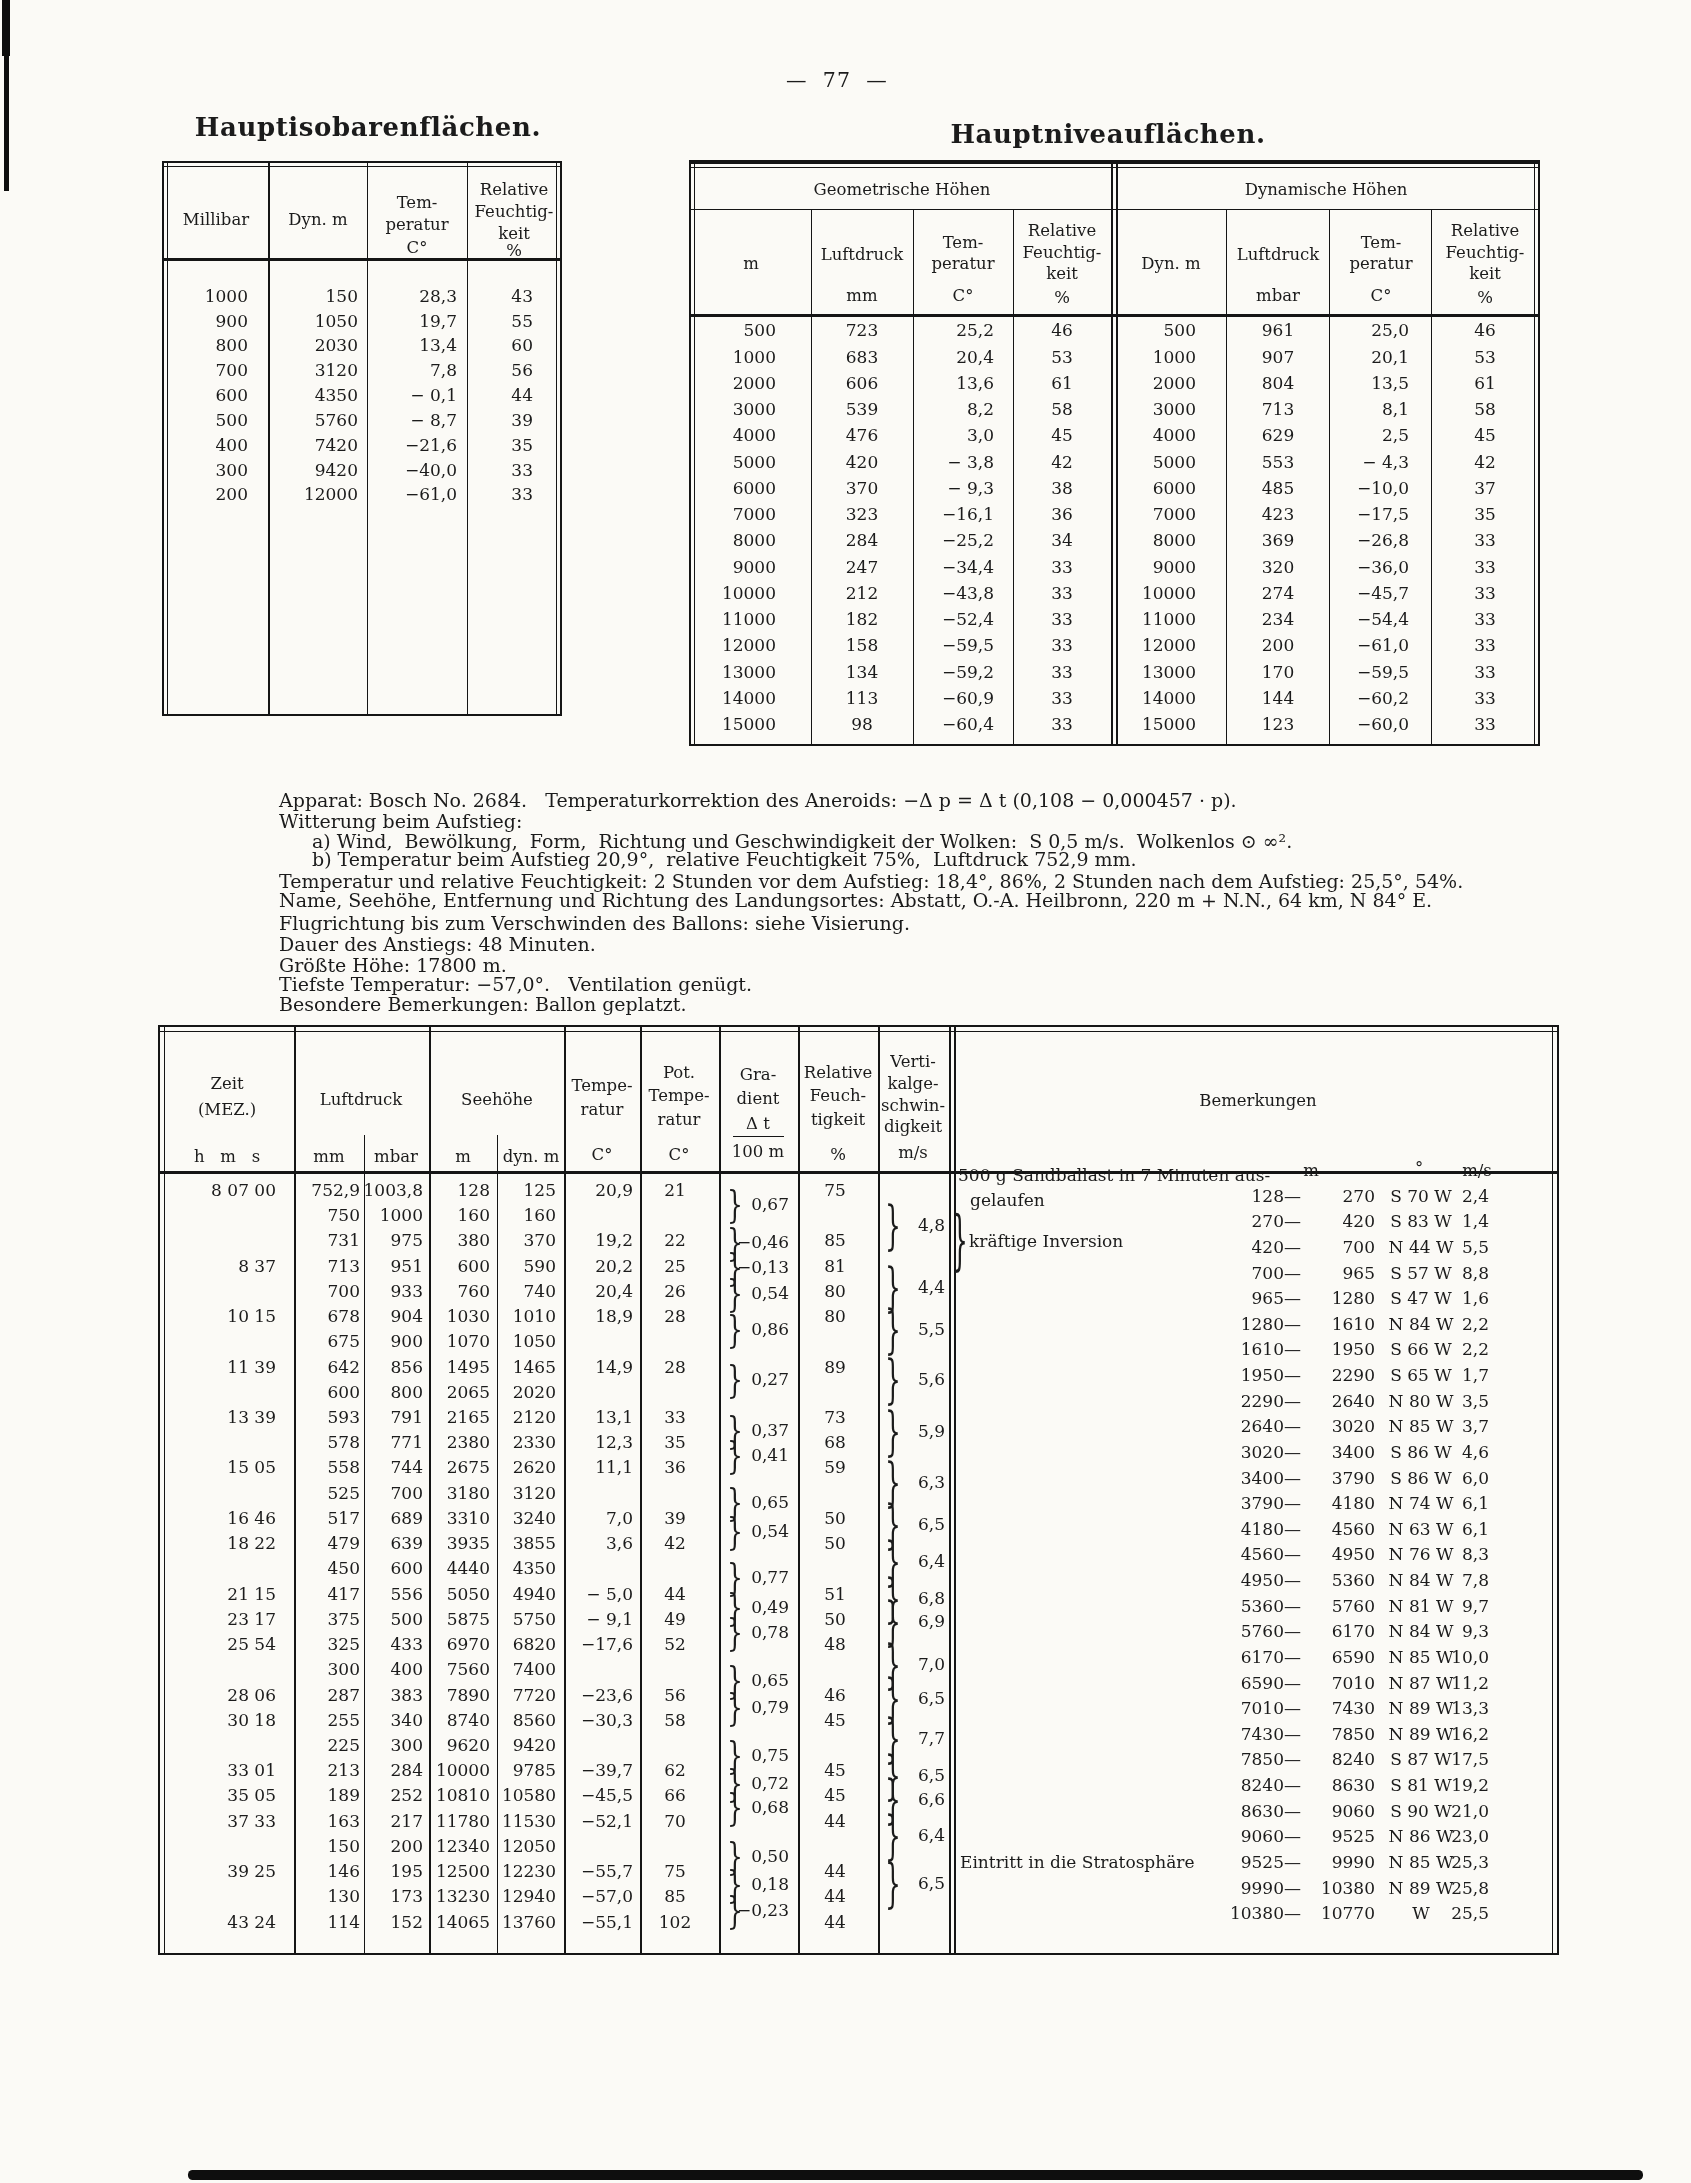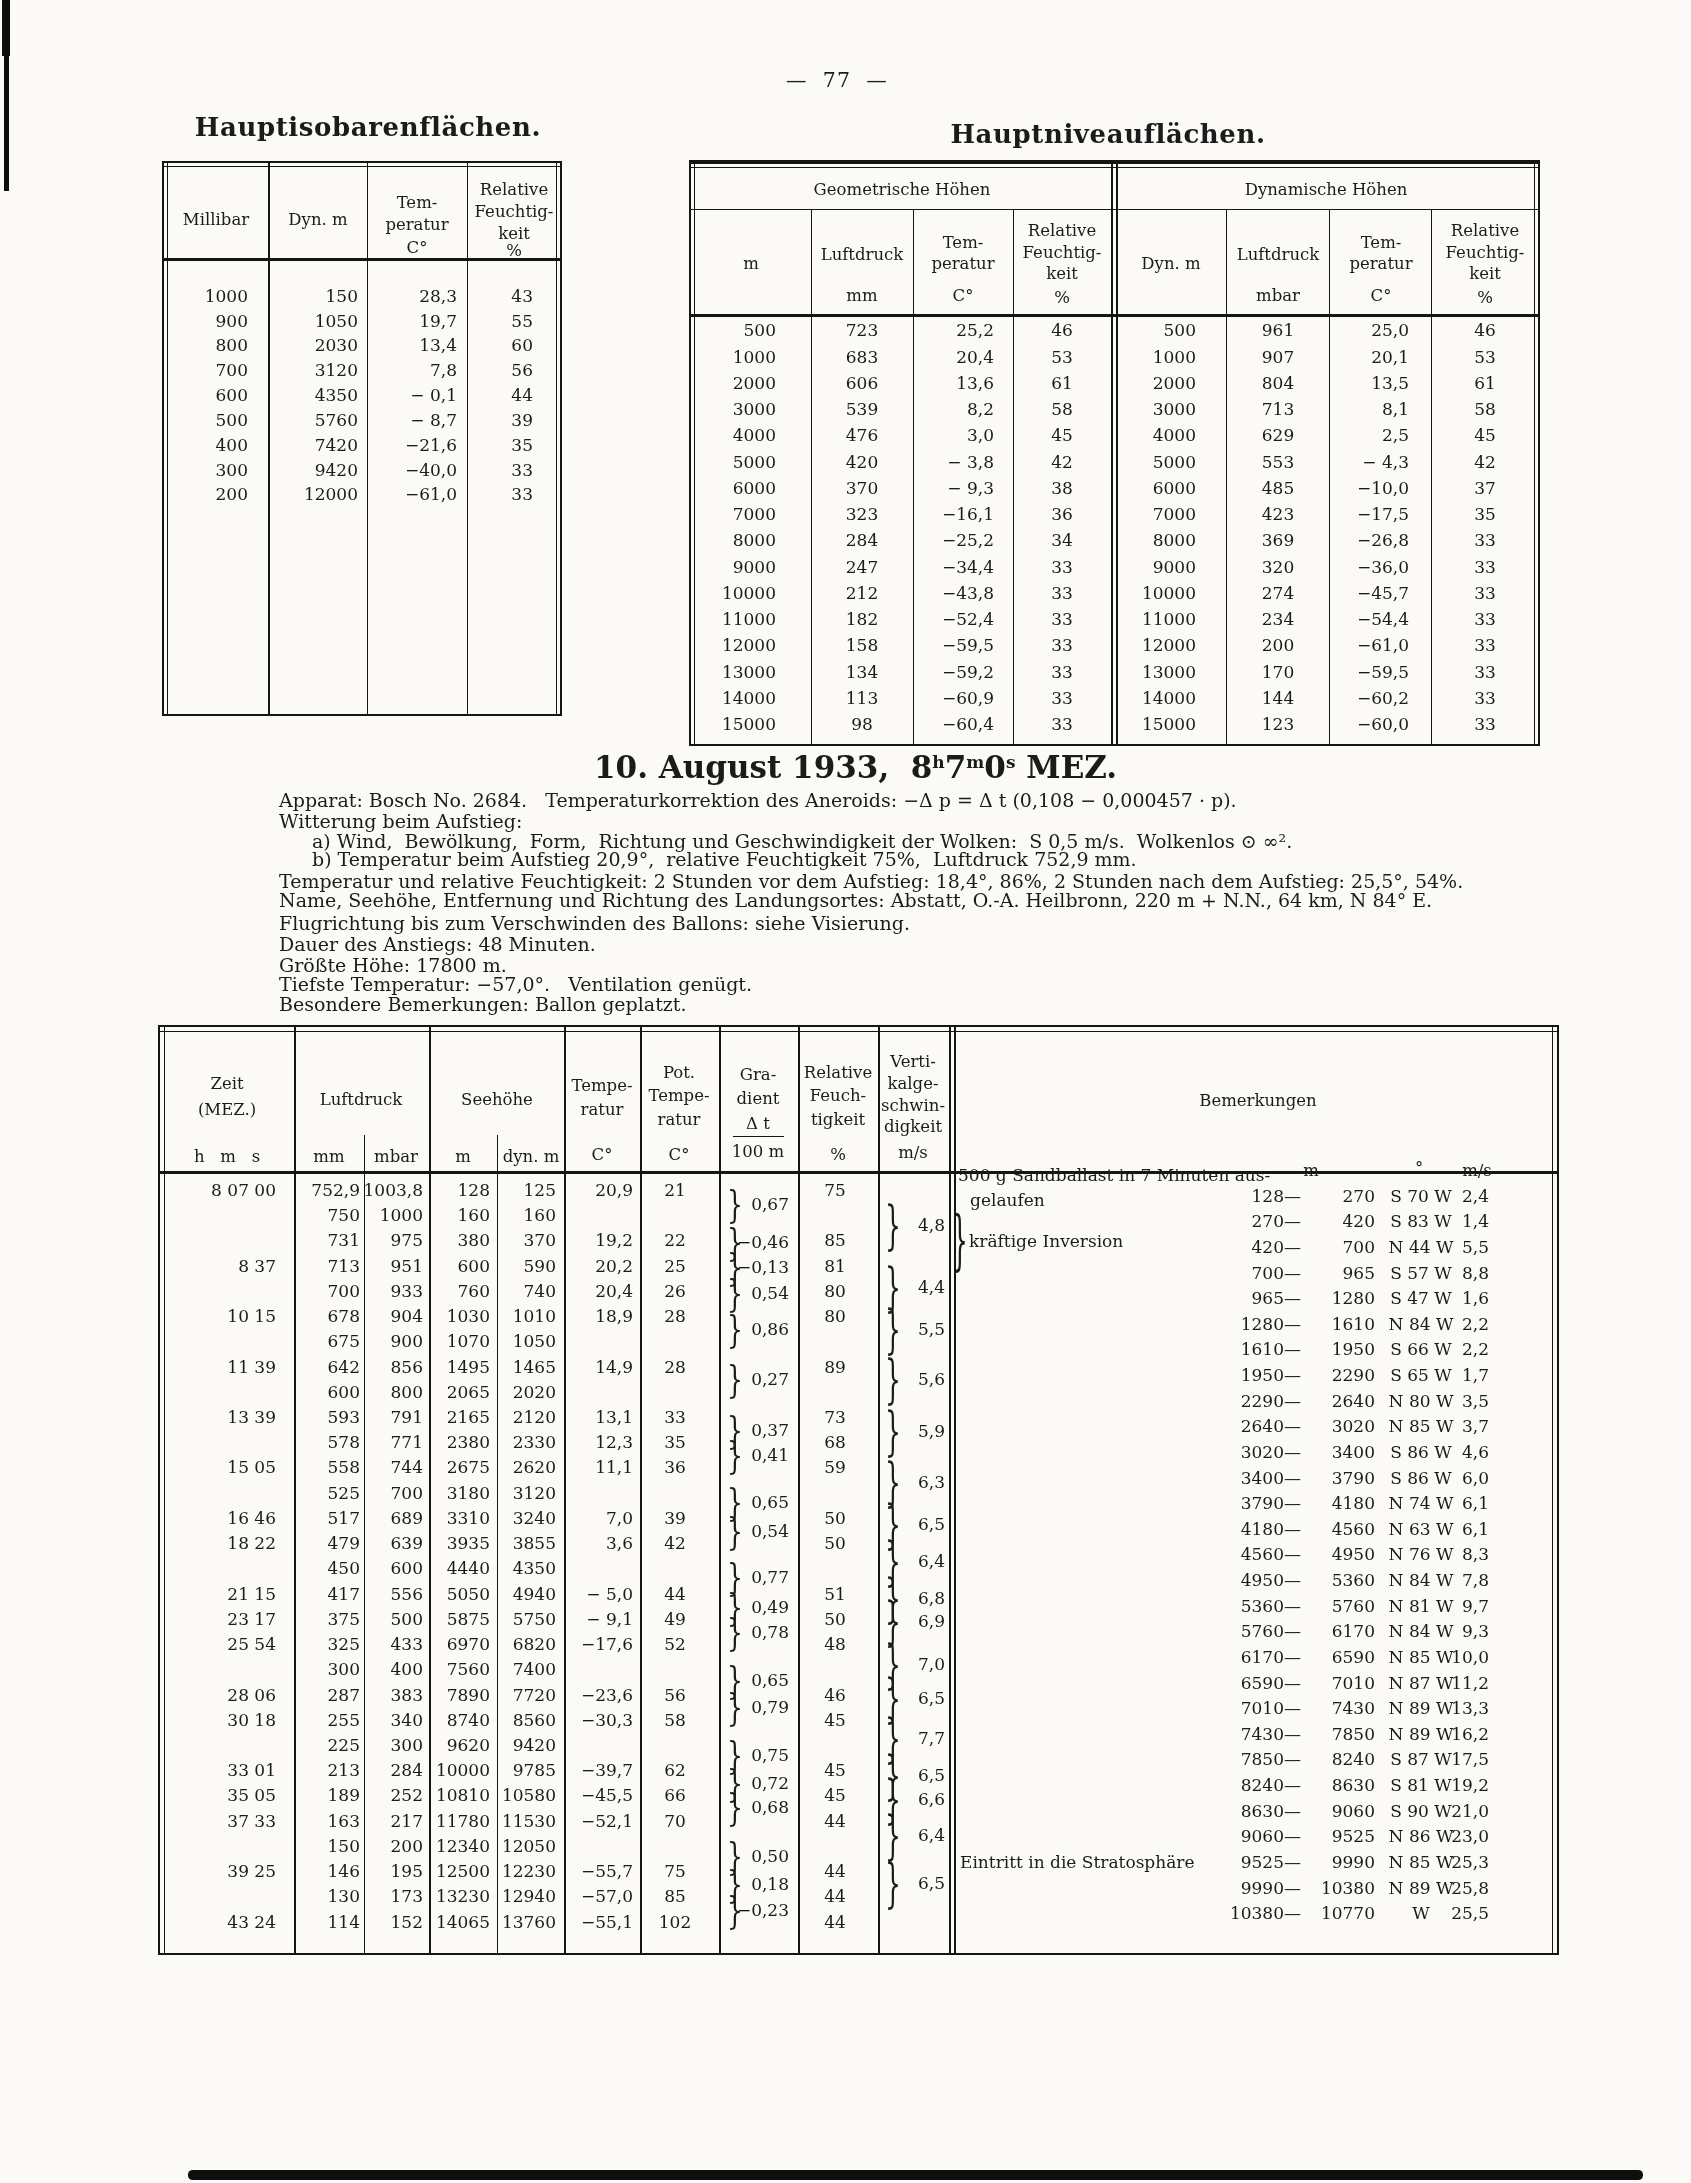--- a/index.html
+++ b/index.html
@@ -251,23 +251,20 @@
       <div class="rc" style="right: 762px; top: 561px;">15000</div>
       <div class="cc" style="left: 171px; top: 561px;">98</div>
       <div class="rc" style="right: 544px; top: 561px;">−60,4</div>
       <div class="cc" style="left: 371px; top: 561px;">33</div>
       <div class="rc" style="right: 342px; top: 561px;">15000</div>
       <div class="cc" style="left: 587px; top: 561px;">123</div>
       <div class="rc" style="right: 129px; top: 561px;">−60,0</div>
       <div class="cc" style="left: 794px; top: 561px;">33</div>
     </div>
 
-  <div class="cc heading" style="left:834px;top:767px;">
-    <span>10. August 1933,  </span><span><span>8</span><sup>h</sup><span>7</span><sup>m</sup><span>0</span><sup>s</sup></span><span> MEZ.</span>
-  </div>
 
   <div id="info-lines">
       <div class="lc info" style="left: 279px; top: 801px;">Apparat: Bosch No. 2684.   Temperaturkorrektion des Aneroids: −Δ p = Δ t (0,108 − 0,000457 · p).</div>
       <div class="lc info" style="left: 279px; top: 822px;">Witterung beim Aufstieg:</div>
       <div class="lc info" style="left: 312px; top: 842px;">a) Wind,  Bewölkung,  Form,  Richtung und Geschwindigkeit der Wolken:  S 0,5 m/s.  Wolkenlos ⊙ ∞².</div>
       <div class="lc info" style="left: 312px; top: 860px;">b) Temperatur beim Aufstieg 20,9°,  relative Feuchtigkeit 75%,  Luftdruck 752,9 mm.</div>
       <div class="lc info" style="left: 279px; top: 882px;">Temperatur und relative Feuchtigkeit: 2 Stunden vor dem Aufstieg: 18,4°, 86%, 2 Stunden nach dem Aufstieg: 25,5°, 54%.</div>
       <div class="lc info" style="left: 279px; top: 901px;">Name, Seehöhe, Entfernung und Richtung des Landungsortes: Abstatt, O.-A. Heilbronn, 220 m + N.N., 64 km, N 84° E.</div>
       <div class="lc info" style="left: 279px; top: 924px;">Flugrichtung bis zum Verschwinden des Ballons: siehe Visierung.</div>
       <div class="lc info" style="left: 279px; top: 945px;">Dauer des Anstiegs: 48 Minuten.</div>

